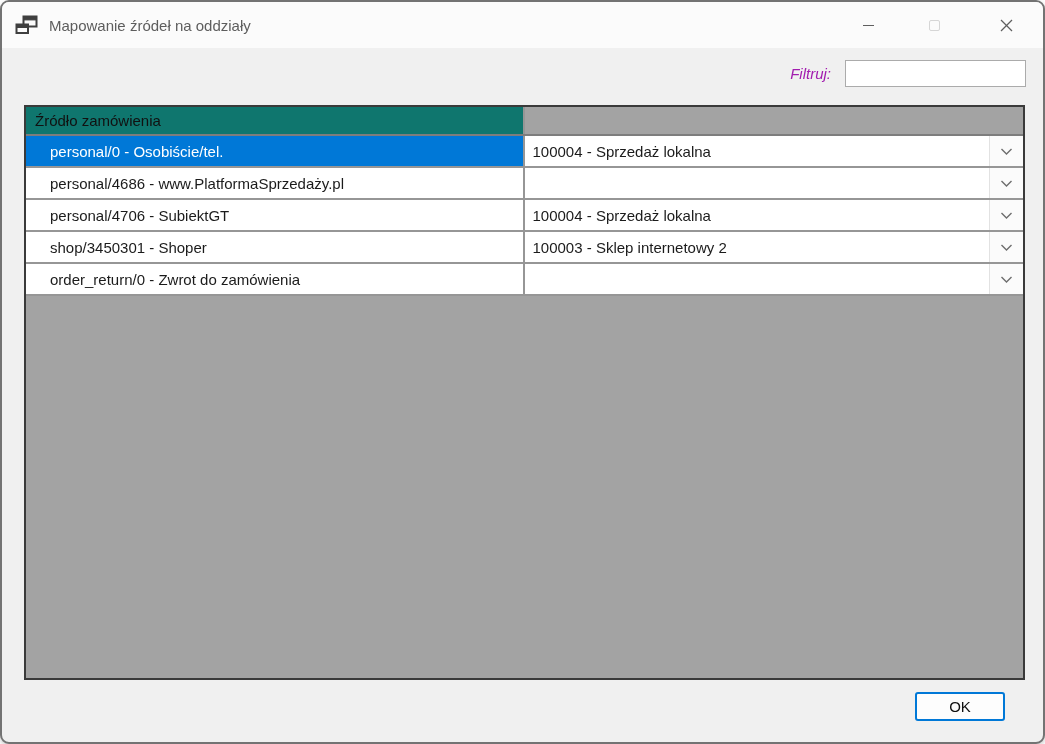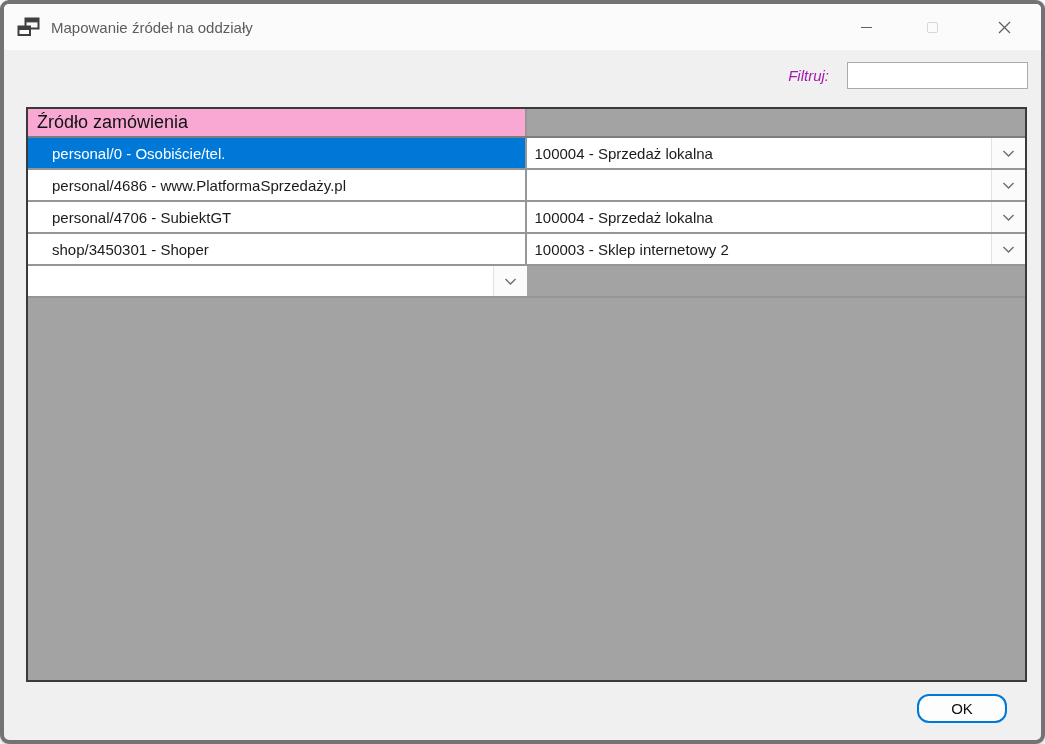--- a/index.html
+++ b/index.html
@@ -1,19 +1,19 @@
 <!DOCTYPE html>
 <html><head>
 <meta charset="utf-8">
 <style>
   html,body{margin:0;padding:0;background:#ffffff;}
   *{box-sizing:border-box;font-family:"Liberation Sans", sans-serif;}
   .window{
     position:relative;width:1045px;height:744px;
-    background:#f0f0f0;border:4px solid #737373;border-radius:9px;
+    background:#f0f0f0;border:2px solid #737373;border-radius:9px;
     overflow:hidden;box-shadow:0 2px 5px rgba(0,0,0,.22);
   }
   
   .titlebar{position:absolute;top:0;left:0;right:0;height:46px;background:#fbfbfb;display:flex;align-items:center;}
   .app-icon{margin-left:13px;width:24px;height:20px;flex:0 0 auto;}
   .title-text{margin-left:10px;font-size:15px;color:#5d5d5d;white-space:nowrap;}
   .caption-btn{position:absolute;top:7px;width:46px;height:32px;display:flex;align-items:center;justify-content:center;}
   .btn-min{right:152px;}
   .btn-max{right:86px;}
   .btn-close{right:14px;}
@@ -27,34 +27,34 @@
     border:1px solid #ababab;background:#ffffff;font-size:15px;padding:0 6px;outline:none;
   }
   
   .grid{
     position:absolute;left:22px;top:103px;width:1001px;height:575px;
     background:#a3a3a3;border:2px solid #3a3a3a;
   }
   .grid-header,.grid-row{display:grid;grid-template-columns:1fr 1fr;}
   .grid-header{height:29px;border-bottom:2px solid #7d7d7d;}
   .grid-row{height:32px;border-bottom:2px solid #969696;}
-  .hcell{background:#f9a8d4;font-size:18px;color:#111;display:flex;align-items:center;padding-left:9px;}
+  .hcell{background:#0f766e;font-size:15px;color:#111;display:flex;align-items:center;padding-left:9px;}
   .hcell.first{border-right:2px solid #969696;}
   .cell-source{background:#ffffff;font-size:15px;color:#1b1b1b;display:flex;align-items:center;padding-left:24px;
     border-right:2px solid #969696;white-space:nowrap;overflow:hidden;}
   .grid-row.selected .cell-source{background:#0078d7;color:#ffffff;}
   .cell-branch{background:#ffffff;display:flex;align-items:center;padding-left:8px;font-size:15px;color:#1b1b1b;
     white-space:nowrap;overflow:hidden;gap:12px;}
   .combo-btn{width:34px;align-self:stretch;margin-left:auto;background:#fbfbfb;border-left:1px solid #e2e2e2;
     display:flex;align-items:center;justify-content:center;flex:0 0 auto;}
   .chev{stroke:#6e6e6e;stroke-width:1.4;fill:none;}
   
   .ok-button{
     position:absolute;left:913px;top:690px;width:90px;height:29px;
-    background:#fdfdfd;border:2px solid #0078d7;border-radius:12px;
+    background:#fdfdfd;border:2px solid #0078d7;border-radius:3px;
     font-size:15px;color:#101010;display:flex;align-items:center;justify-content:center;cursor:default;
   }
 </style>
 </head>
 <body>
 
 <div class="window">
 
   <div class="titlebar">
     <svg class="app-icon" viewBox="0 0 24 20">
@@ -128,20 +128,21 @@
         <span>100003 - Sklep internetowy 2</span>
         <span class="combo-btn">
           <svg width="13" height="9" viewBox="0 0 13 9">
               <polyline points="1.5,2 6.5,7 11.5,2" class="chev"></polyline>
             </svg>
         </span>
       </div>
     </div>
 
     <div class="grid-row">
+      <div class="cell-source">order_return/0 - Zwrot do zamówienia</div>
       <div class="cell-branch">
         <span></span>
         <span class="combo-btn">
           <svg width="13" height="9" viewBox="0 0 13 9">
               <polyline points="1.5,2 6.5,7 11.5,2" class="chev"></polyline>
             </svg>
         </span>
       </div>
     </div>
   </div>

